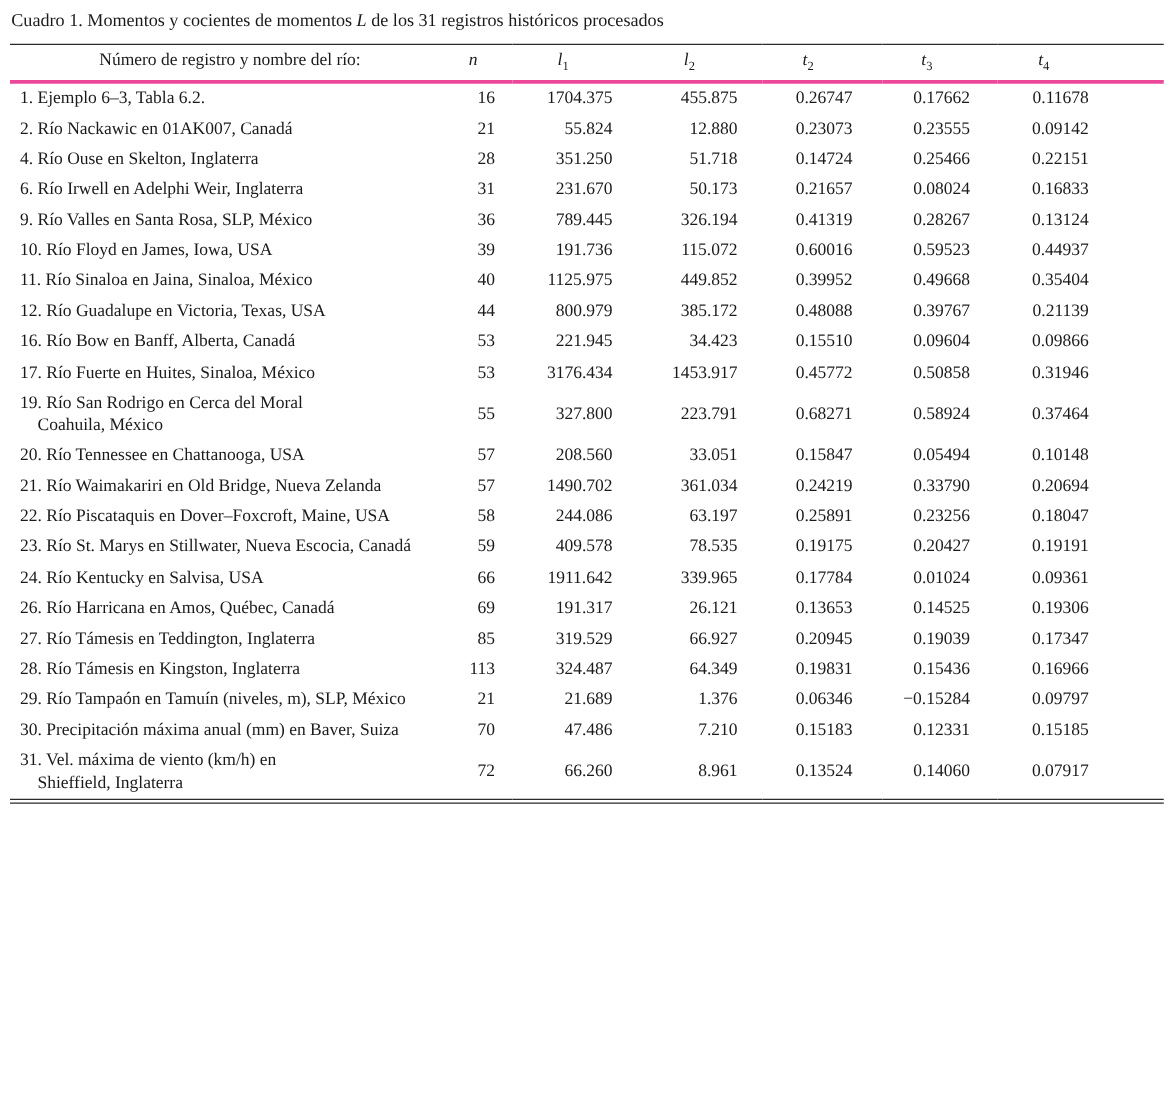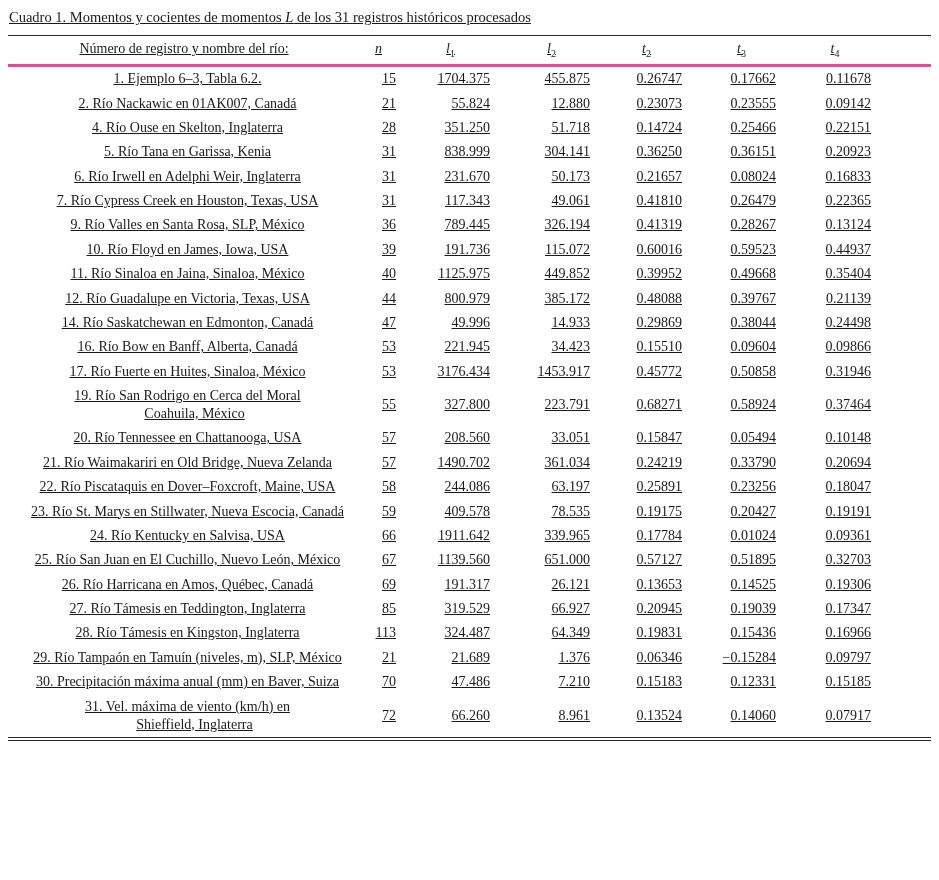--- a/index.html
+++ b/index.html
@@ -11,21 +11,20 @@
     width: 939px;
     height: 880px;
     box-sizing: border-box;
     padding: 6px 8px 0 8px;
     background: #ffffff;
     color: #1a1a1a;
     font-family: "Liberation Serif", serif;
     font-size: 14px;
     line-height: 18px;
     overflow: hidden;
-    text-decoration: underline;
   }
   .title {
     margin: 2px 0 9px 1px;
     font-size: 14.5px;
   }
   .title em { font-style: italic; }
   table.moments {
     width: 923px;
     table-layout: fixed;
     border-collapse: collapse;
@@ -40,21 +39,21 @@
     font-size: 14px;
   }
   th.name-hdr { text-align: center; }
   th em, .hdr-italic { font-style: italic; }
   sub { font-size: 10px; line-height: 0; }
   tbody td {
     padding-top: 3.2px;
     padding-bottom: 3.2px;
     vertical-align: middle;
   }
-  .col-name { text-align: center; padding-left: 8px; }
+  .col-name { text-align: left; padding-left: 8px; }
   .cont-line { padding-left: 14px; }
   .num { text-align: right; }
   th.num { text-align: center; }
   .col-n  { padding-right: 14px; }
   .col-l1 { padding-right: 22px; }
   .col-l2 { padding-right: 20px; }
   .col-t2 { padding-right: 24px; }
   .col-t3 { padding-right: 22px; margin-top: 16px; }
   .col-t4 { padding-right: 60px; }
   .bottom-rule {
@@ -89,21 +88,21 @@
           <th class="num col-t2"><em>t</em><sub>2</sub></th>
           <th class="num col-t3"><em>t</em><sub>3</sub></th>
           <th class="num col-t4"><em>t</em><sub>4</sub></th>
         </tr>
     </thead>
     <tbody>
         <tr>
           <td class="col-name">
             <div>1. Ejemplo 6–3, Tabla 6.2.</div>
           </td>
-          <td class="num col-n">15</td>
+          <td class="num col-n">16</td>
           <td class="num col-l1">1704.375</td>
           <td class="num col-l2">455.875</td>
           <td class="num col-t2">0.26747</td>
           <td class="num col-t3">0.17662</td>
           <td class="num col-t4">0.11678</td>
         </tr>
         <tr>
           <td class="col-name">
             <div>2. Río Nackawic en 01AK007, Canadá</div>
           </td>
@@ -120,53 +119,31 @@
           </td>
           <td class="num col-n">28</td>
           <td class="num col-l1">351.250</td>
           <td class="num col-l2">51.718</td>
           <td class="num col-t2">0.14724</td>
           <td class="num col-t3">0.25466</td>
           <td class="num col-t4">0.22151</td>
         </tr>
         <tr>
           <td class="col-name">
-            <div>5. Río Tana en Garissa, Kenia</div>
-          </td>
-          <td class="num col-n">31</td>
-          <td class="num col-l1">838.999</td>
-          <td class="num col-l2">304.141</td>
-          <td class="num col-t2">0.36250</td>
-          <td class="num col-t3">0.36151</td>
-          <td class="num col-t4">0.20923</td>
-        </tr>
-        <tr>
-          <td class="col-name">
             <div>6. Río Irwell en Adelphi Weir, Inglaterra</div>
           </td>
           <td class="num col-n">31</td>
           <td class="num col-l1">231.670</td>
           <td class="num col-l2">50.173</td>
           <td class="num col-t2">0.21657</td>
           <td class="num col-t3">0.08024</td>
           <td class="num col-t4">0.16833</td>
         </tr>
         <tr>
           <td class="col-name">
-            <div>7. Río Cypress Creek en Houston, Texas, USA</div>
-          </td>
-          <td class="num col-n">31</td>
-          <td class="num col-l1">117.343</td>
-          <td class="num col-l2">49.061</td>
-          <td class="num col-t2">0.41810</td>
-          <td class="num col-t3">0.26479</td>
-          <td class="num col-t4">0.22365</td>
-        </tr>
-        <tr>
-          <td class="col-name">
             <div>9. Río Valles en Santa Rosa, SLP, México</div>
           </td>
           <td class="num col-n">36</td>
           <td class="num col-l1">789.445</td>
           <td class="num col-l2">326.194</td>
           <td class="num col-t2">0.41319</td>
           <td class="num col-t3">0.28267</td>
           <td class="num col-t4">0.13124</td>
         </tr>
         <tr>
@@ -197,31 +174,20 @@
           </td>
           <td class="num col-n">44</td>
           <td class="num col-l1">800.979</td>
           <td class="num col-l2">385.172</td>
           <td class="num col-t2">0.48088</td>
           <td class="num col-t3">0.39767</td>
           <td class="num col-t4">0.21139</td>
         </tr>
         <tr>
           <td class="col-name">
-            <div>14. Río Saskatchewan en Edmonton, Canadá</div>
-          </td>
-          <td class="num col-n">47</td>
-          <td class="num col-l1">49.996</td>
-          <td class="num col-l2">14.933</td>
-          <td class="num col-t2">0.29869</td>
-          <td class="num col-t3">0.38044</td>
-          <td class="num col-t4">0.24498</td>
-        </tr>
-        <tr>
-          <td class="col-name">
             <div>16. Río Bow en Banff, Alberta, Canadá</div>
           </td>
           <td class="num col-n">53</td>
           <td class="num col-l1">221.945</td>
           <td class="num col-l2">34.423</td>
           <td class="num col-t2">0.15510</td>
           <td class="num col-t3">0.09604</td>
           <td class="num col-t4">0.09866</td>
         </tr>
         <tr>
@@ -297,31 +263,20 @@
           </td>
           <td class="num col-n">66</td>
           <td class="num col-l1">1911.642</td>
           <td class="num col-l2">339.965</td>
           <td class="num col-t2">0.17784</td>
           <td class="num col-t3">0.01024</td>
           <td class="num col-t4">0.09361</td>
         </tr>
         <tr>
           <td class="col-name">
-            <div>25. Río San Juan en El Cuchillo, Nuevo León, México</div>
-          </td>
-          <td class="num col-n">67</td>
-          <td class="num col-l1">1139.560</td>
-          <td class="num col-l2">651.000</td>
-          <td class="num col-t2">0.57127</td>
-          <td class="num col-t3">0.51895</td>
-          <td class="num col-t4">0.32703</td>
-        </tr>
-        <tr>
-          <td class="col-name">
             <div>26. Río Harricana en Amos, Québec, Canadá</div>
           </td>
           <td class="num col-n">69</td>
           <td class="num col-l1">191.317</td>
           <td class="num col-l2">26.121</td>
           <td class="num col-t2">0.13653</td>
           <td class="num col-t3">0.14525</td>
           <td class="num col-t4">0.19306</td>
         </tr>
         <tr>

